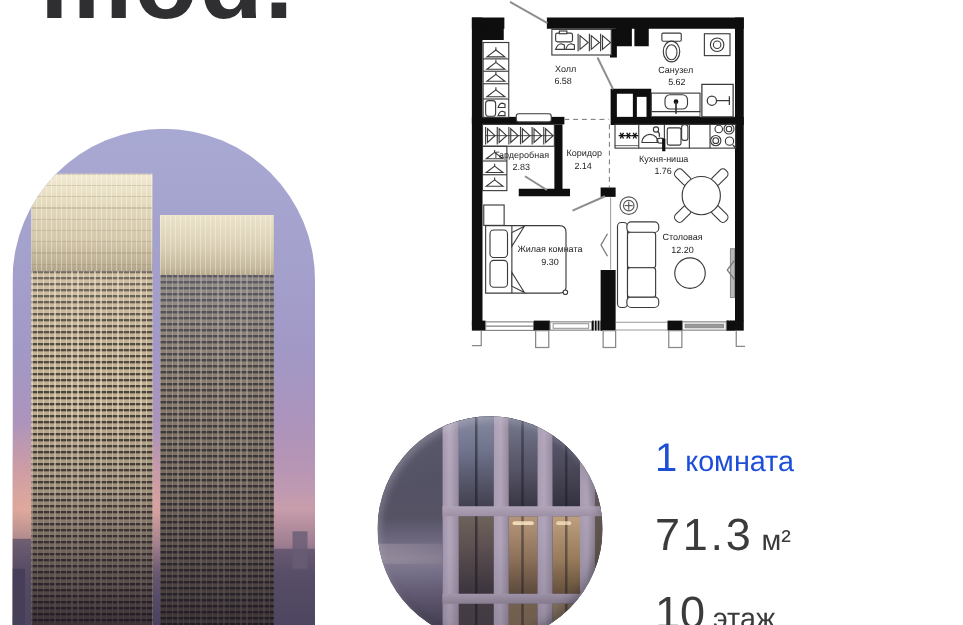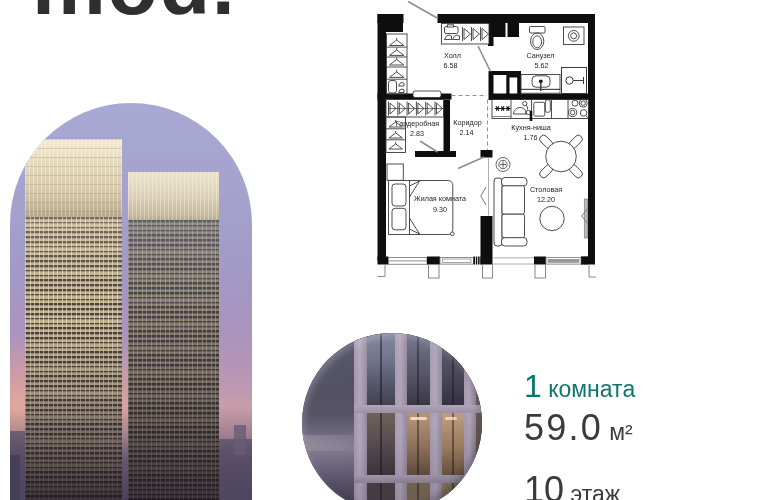--- a/index.html
+++ b/index.html
@@ -93,23 +93,23 @@
   <div class="abs" style="left:52px;top:72px;width:128px;height:8px;background:linear-gradient(180deg,#b0a4b9,#9d90a4);"></div>
 
   <div class="abs" style="left:52px;top:142px;width:128px;height:8px;background:linear-gradient(180deg,#aca0b5,#968a9c);"></div>
 
   <div class="abs" style="left:108px;top:84px;width:17px;height:3px;background:rgba(255,235,200,0.8);border-radius:2px;"></div>
   <div class="abs" style="left:143px;top:84px;width:12px;height:3px;background:rgba(255,235,200,0.7);border-radius:2px;"></div>
 
   <div class="abs" style="left:0;top:0;width:180px;height:180px;border-radius:50%;box-shadow:inset 2px 3px 6px rgba(230,230,242,0.28), inset -2px -3px 7px rgba(20,20,30,0.3);background:linear-gradient(165deg, rgba(250,250,255,0.10) 0%, rgba(0,0,0,0) 28%, rgba(0,0,0,0) 55%, rgba(22,20,32,0.22) 100%);"></div>
 </div>
 
-<div class="abs" style="left:524px;top:368px;color:#0f766e;"><span style="font-size:32px;">1</span><span style="font-size:23px;"> комната</span></div>
-
-<div class="abs" style="left:524px;top:407px;color:#3b3b3d;"><span style="font-size:36px;letter-spacing:2.2px;">59.0</span><span style="font-size:23px;text-align:right;"> м²</span></div>
+<div class="abs" style="left:524px;top:348px;color:#1d4ed8;"><span style="font-size:32px;">1</span><span style="font-size:23px;"> комната</span></div>
+
+<div class="abs" style="left:524px;top:407px;color:#3b3b3d;"><span style="font-size:36px;letter-spacing:2.2px;">71.3</span><span style="font-size:23px;text-align:right;"> м²</span></div>
 
 <div class="abs" style="left:524px;top:469px;color:#3b3b3d;"><span style="font-size:36px;">10</span><span style="font-size:23px;"> этаж</span></div>
 
 <svg class="abs" style="left:0;top:0;" width="770" height="500" viewBox="0 0 770 500">
 <g fill="none" stroke="none">
 
 <g fill="#0e0e0e">
         <rect x="377.5" y="14" width="8.5" height="247"></rect>
         <rect x="377.5" y="256.5" width="11" height="8"></rect>
       </g>

